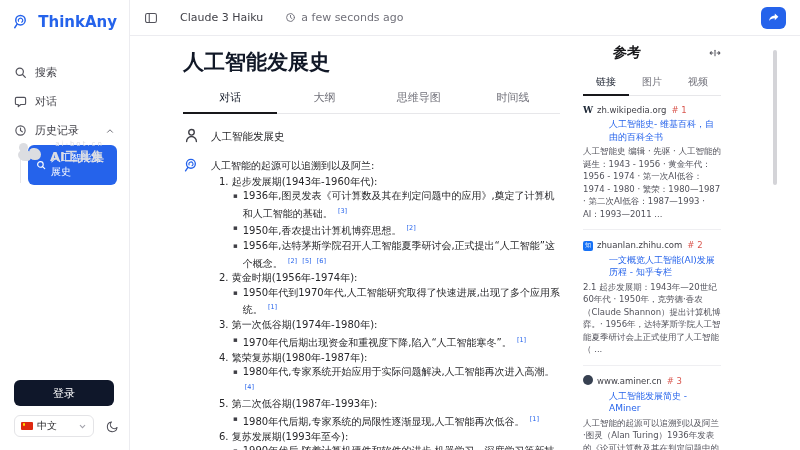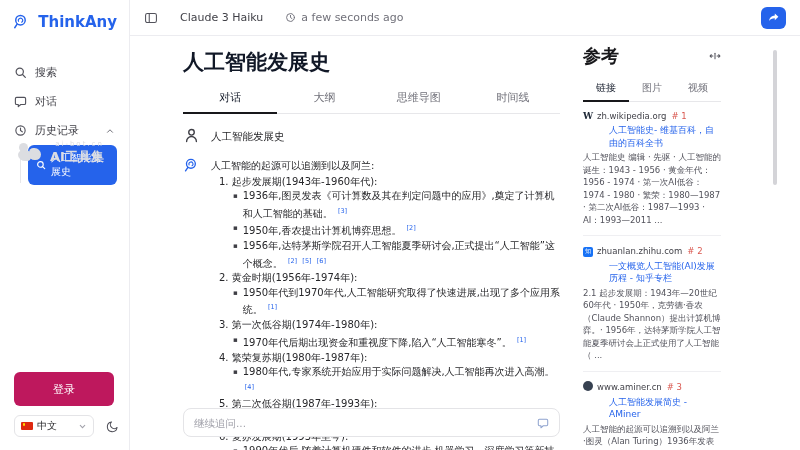--- a/index.html
+++ b/index.html
@@ -20,21 +20,21 @@
   .history-selected { display:flex; align-items:center; gap:5px; background:#2563eb; color:#fff; font-size:10px; border-radius:6px; padding:6px 8px; margin-left:4px; width:fit-content; cursor:pointer; }
   .history-selected svg { width:10px; height:10px; color:#fff; flex:none; }
   .watermark { position:absolute; left:18px; top:140px; display:flex; align-items:center; gap:6px; color:#dcdde1; }
   .wm-logo { position:relative; width:26px; height:20px; }
   .wm-logo i { position:absolute; background:#dcdde1; border-radius:50%; }
   .wm-logo i:nth-child(1){ width:9px; height:9px; left:1px; top:1px; }
   .wm-logo i:nth-child(2){ width:13px; height:11px; left:0; top:8px; border-radius:45% 45% 35% 60%; }
   .wm-logo i:nth-child(3){ width:12px; height:12px; left:11px; top:6px; border-radius:40% 60% 50% 50%; }
   .wm-text1 { font-size:7px; letter-spacing:2px; line-height:9px;text-align:right; }
   .wm-text2 { font-size:13px; font-weight:bold; line-height:15px; }
-  .login-btn { position:absolute; left:14px; bottom:44px; width:100px; height:34px; background:#be185d; color:#fff; border:none; border-radius:6px; font-size:11px; display:flex; align-items:center; justify-content:center; cursor:pointer; font-family:inherit; }
+  .login-btn { position:absolute; left:14px; bottom:44px; width:100px; height:26px; background:#0f172a; color:#fff; border:none; border-radius:6px; font-size:11px; display:flex; align-items:center; justify-content:center; cursor:pointer; font-family:inherit; }
   .lang-row { position:absolute; left:14px; right:10px; bottom:13px; display:flex; align-items:center; }
   .lang-select { display:flex; align-items:center; gap:4px; border:1px solid #e4e4e7; border-radius:6px; padding:3px 6px; font-size:10px; color:#27272a; width:80px; cursor:pointer; background:#fff; }
   .flag { width:12px; height:8px; background:#de2910; border-radius:1px; position:relative; flex:none; }
   .flag::after { content:""; position:absolute; left:1.5px; top:1px; width:2.5px; height:2.5px; background:#ffde00; border-radius:50%; }
   .lang-select .chev { margin-left:auto; color:#a1a1aa; }
   .lang-select .chev svg { width:9px; height:9px; display:block; }
   .moon-btn { margin-left:auto; color:#52525b; cursor:pointer; }
   .moon-btn svg { width:13px; height:13px; display:block; }
 
   
@@ -70,21 +70,21 @@
   .cite { color:#2563eb; font-size:6.5px; margin-left:2px; }
   .chat-input { position:absolute; left:183px; top:408px; width:377px; height:29px; border:1px solid #e4e4e7; border-radius:8px; display:flex; align-items:center; padding:0 10px; background:#fff; }
   .chat-input input { flex:1; border:none; outline:none; font-size:10.5px; color:#27272a; font-family:inherit; background:transparent; }
   .chat-input input::placeholder { color:#a1a1aa; }
   .send-icon { color:#8fa3cf; cursor:pointer; }
   .send-icon svg { width:12px; height:12px; display:block; }
 
   
   .refs { position:absolute; left:583px; top:44px; width:138px; }
   .refs-head { display:flex; align-items:center; justify-content:space-between; }
-  .refs-title { font-size:18px; font-weight:bold; color:#18181b; }
+  .refs-title { font-size:14px; font-weight:bold; color:#18181b;margin-left:30px; }
   .expand-btn { color:#52525b; cursor:pointer; }
   .expand-btn svg { width:12px; height:12px; display:block; }
   .ref-tabs { display:flex; margin-top:9px; border-bottom:1px solid #e7e7ea; }
   .ref-tab { flex:1; text-align:center; font-size:10px; color:#71717a; padding:4px 0 6px; position:relative; cursor:pointer; }
   .ref-tab.active { color:#111827; font-weight:500; }
   .ref-tab.active::after { content:""; position:absolute; left:0; right:0; bottom:-1px; height:2px; background:#18181b; }
   .ref-card { padding:9px 0 9px; border-bottom:1px solid #efeff2; }
   .ref-card:last-child { border-bottom:none; }
   .ref-meta { display:flex; align-items:center; gap:4px; font-size:8.5px; color:#3f3f46; }
   .ref-rank { color:#d9564e; margin-left:1px; }
@@ -269,28 +269,20 @@
                 <span class="pt-marker">▪</span>
                 <span class="pt-text">1990年代后,随着计算机硬件和软件的进步,机器学习、深度学习等新技术的出现,人工智能得到快速发展。   </span>
               </div>
             </div>
 
         </div>
       </div>
     </div>
   </main>
 
-  <div class="chat-input">
-    <input type="text" placeholder="继续追问..." style="">
-    <span class="send-icon">
-      <svg viewBox="0 0 14 14" fill="none" stroke="currentColor" stroke-width="1.2" stroke-linejoin="round">
-        <path d="M12.5 8.8a1.4 1.4 0 0 1-1.4 1.4H7.3L4.6 12.6v-2.4H2.9a1.4 1.4 0 0 1-1.4-1.4V4A1.4 1.4 0 0 1 2.9 2.6h8.2A1.4 1.4 0 0 1 12.5 4z"></path>
-      </svg>
-    </span>
-  </div>
 
   <aside class="refs">
     <div class="refs-head">
       <span class="refs-title">参考</span>
       <span class="expand-btn">
         <svg viewBox="0 0 14 14" fill="none" stroke="currentColor" stroke-width="1.2" stroke-linecap="round">
           <path d="M7 3.8v6.4"></path>
           <path d="M4.6 7H1.2 M1.2 7l1.5-1.5 M1.2 7l1.5 1.5"></path>
           <path d="M9.4 7h3.4 M12.8 7l-1.5-1.5 M12.8 7l-1.5 1.5"></path>
         </svg>

